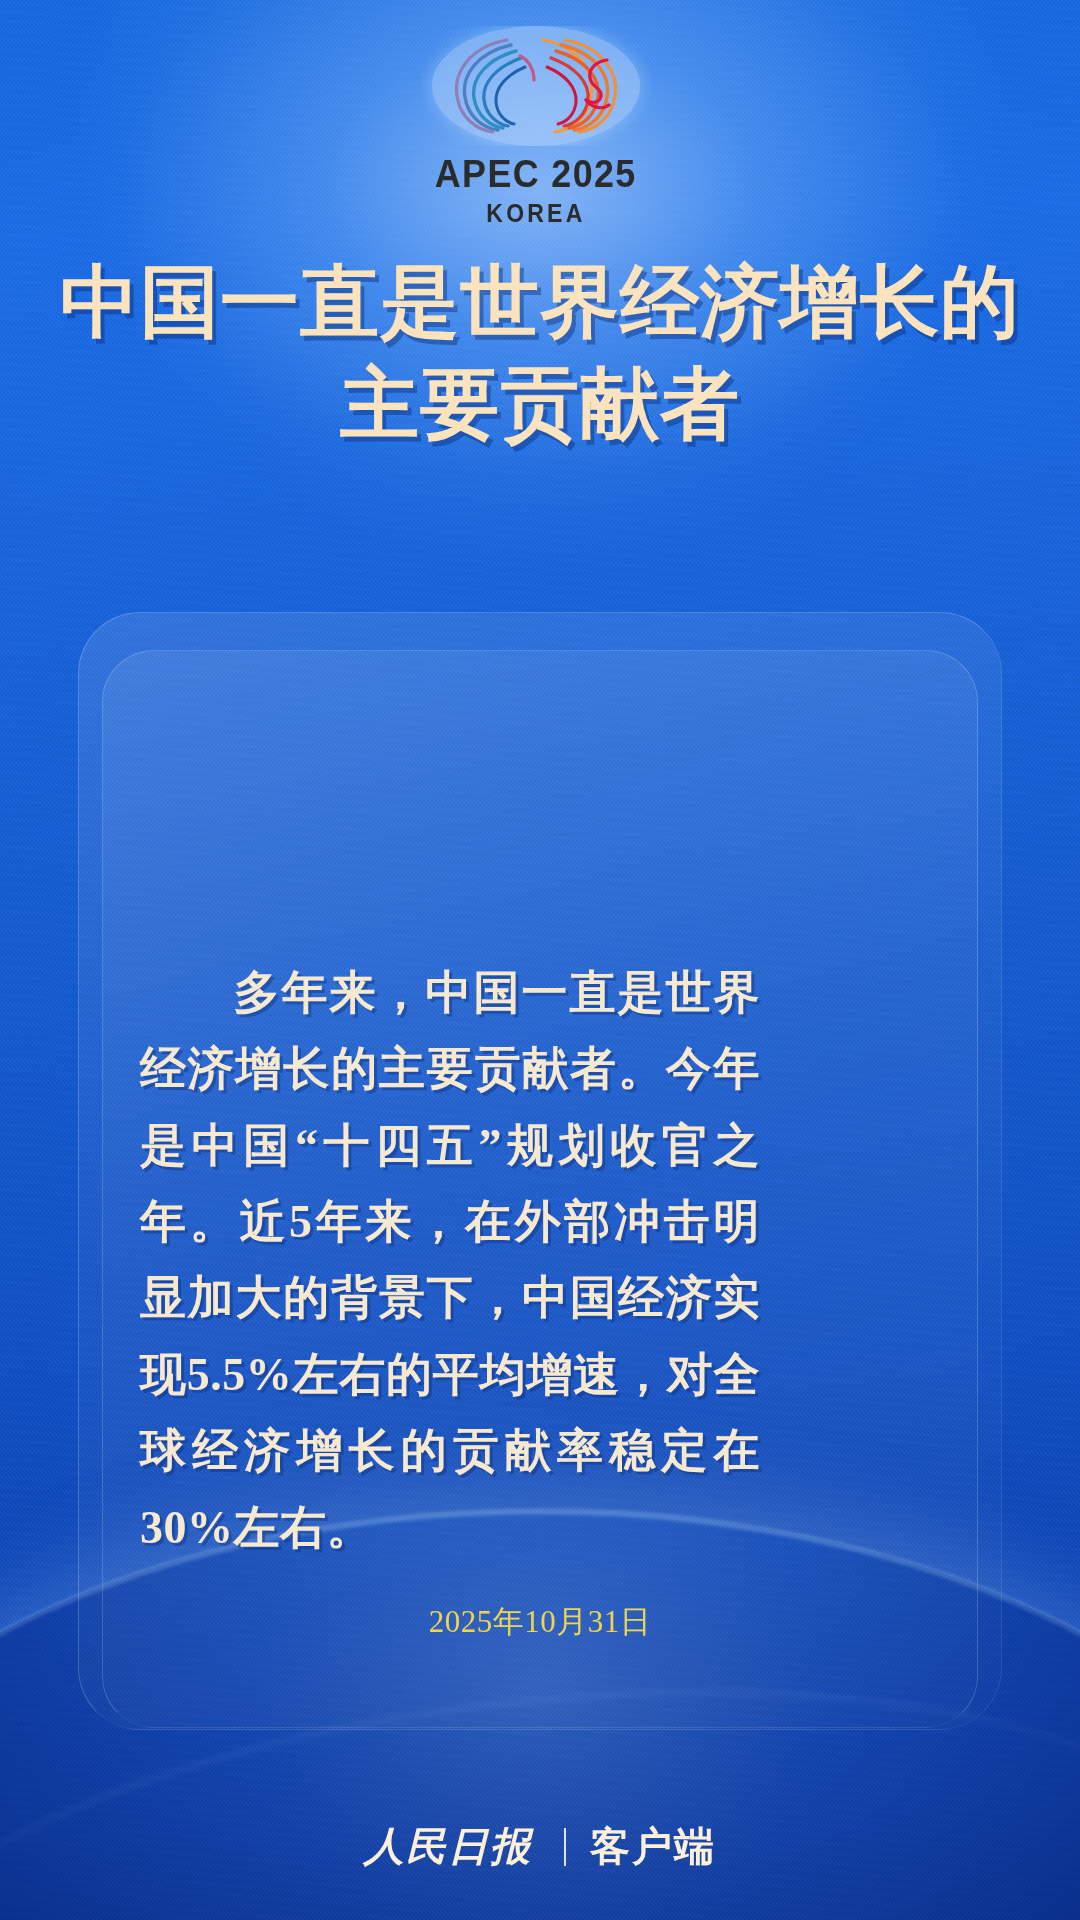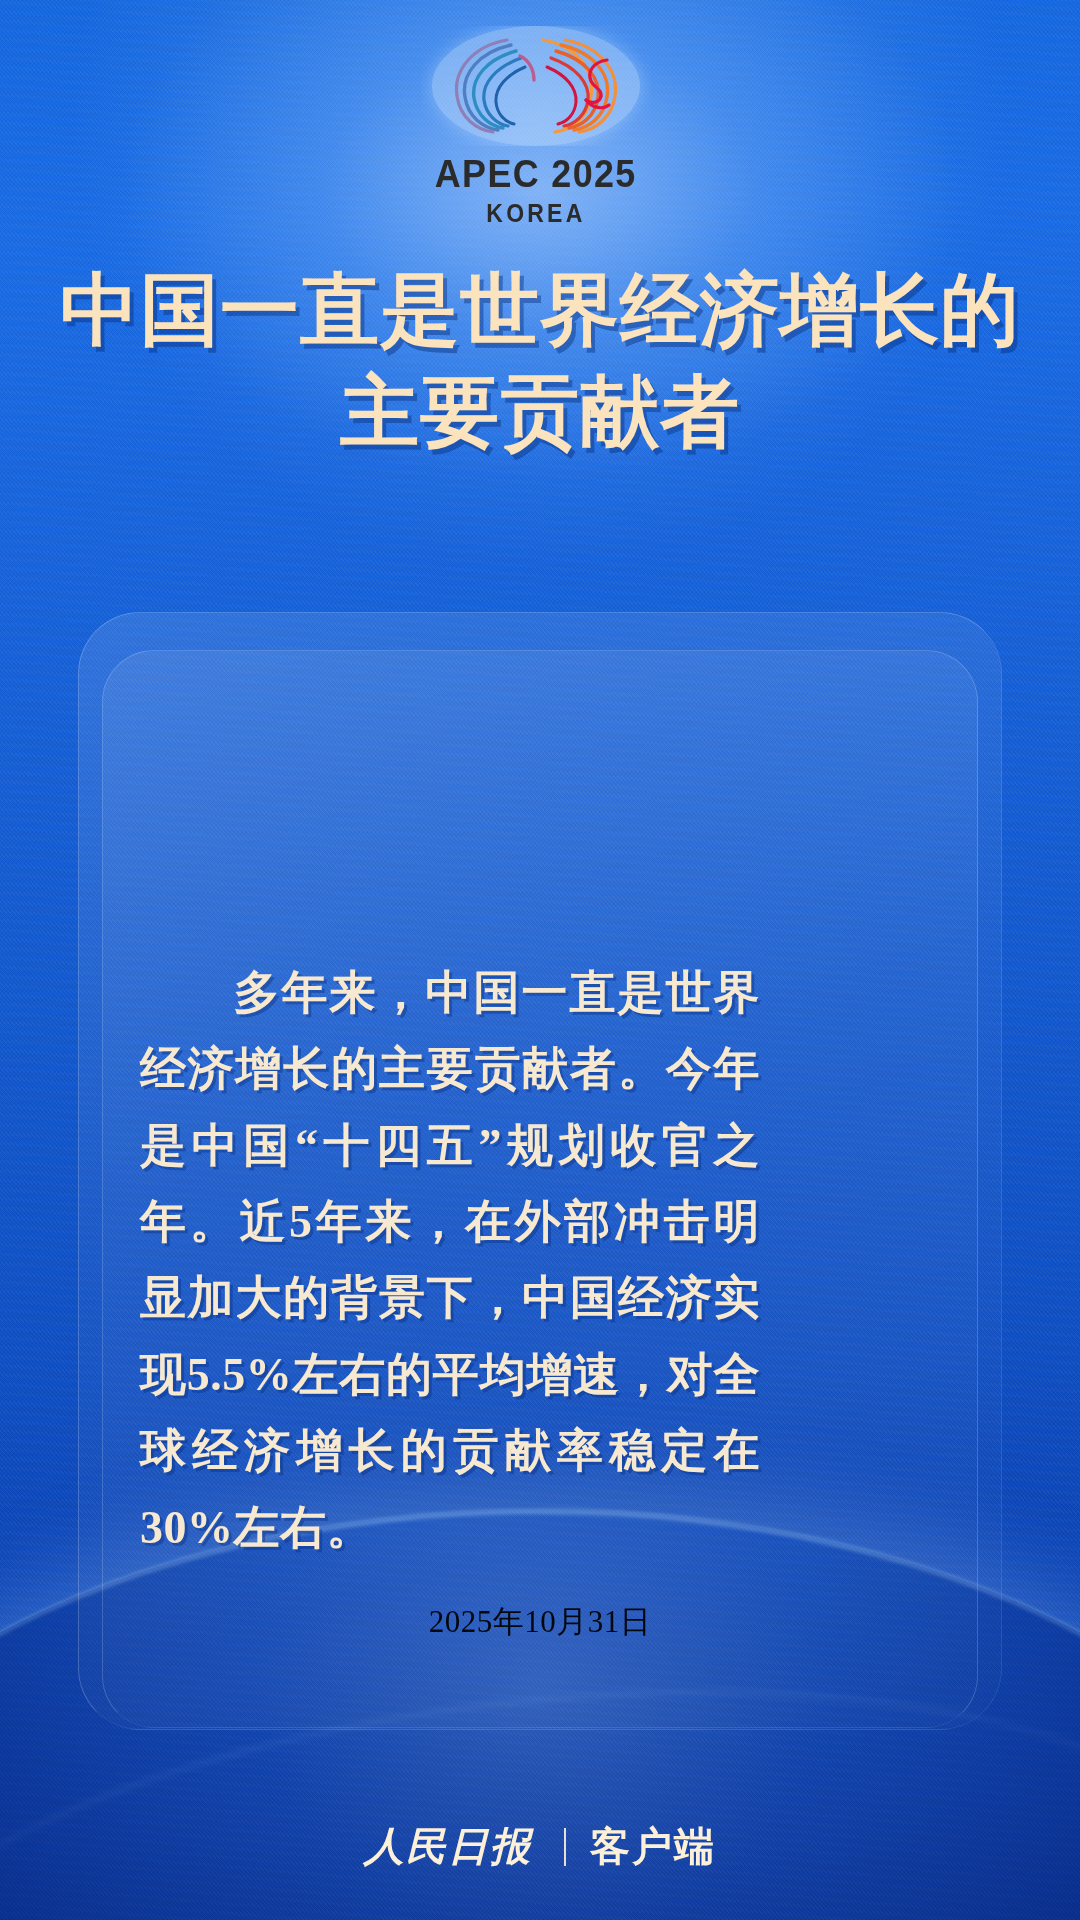--- a/index.html
+++ b/index.html
@@ -96,21 +96,20 @@
     position:absolute; left:0; right:0; top:252px;
     text-align:center;
     font-family:"Liberation Serif", serif;
     font-weight:700;
     color:#fbe3bd;
     font-size:79px;
     line-height:1.29;
     letter-spacing:1px;
     text-shadow:4px 5px 0 rgba(6,42,120,0.42);
     padding:0 22px;
-    margin-top:8px;
   }
   .headline div { white-space:nowrap; }
 
   
   .card-outer {
     position:absolute;
     left:78px; top:612px;
     width:924px; height:1118px;
     border-radius:62px;
     background:linear-gradient(160deg, rgba(255,255,255,0.115) 0%, rgba(255,255,255,0.045) 48%, rgba(255,255,255,0.015) 100%);
@@ -143,21 +142,21 @@
     text-shadow:3px 3px 0 rgba(8,45,125,0.40);
     letter-spacing:0.5px;
   }
   .body-text .indent { display:inline-block; width:2em; }
 
   
   .attrib {
     position:absolute; left:0; right:0; top:1600px;
     text-align:center;
     font-family:"Liberation Serif", serif;
-    color:#000000;
+    color:#fde047;
     opacity:.92;
   }
   .attrib .date { font-size:31px; line-height:1.45; letter-spacing:0.5px; }
   .attrib .src  { font-size:31px; line-height:1.45; letter-spacing:1px; margin-top:4px; }
 
   
   .footer {
     position:absolute; left:0; right:0; bottom:46px;
     display:flex; align-items:center; justify-content:center; gap:16px;
   }

